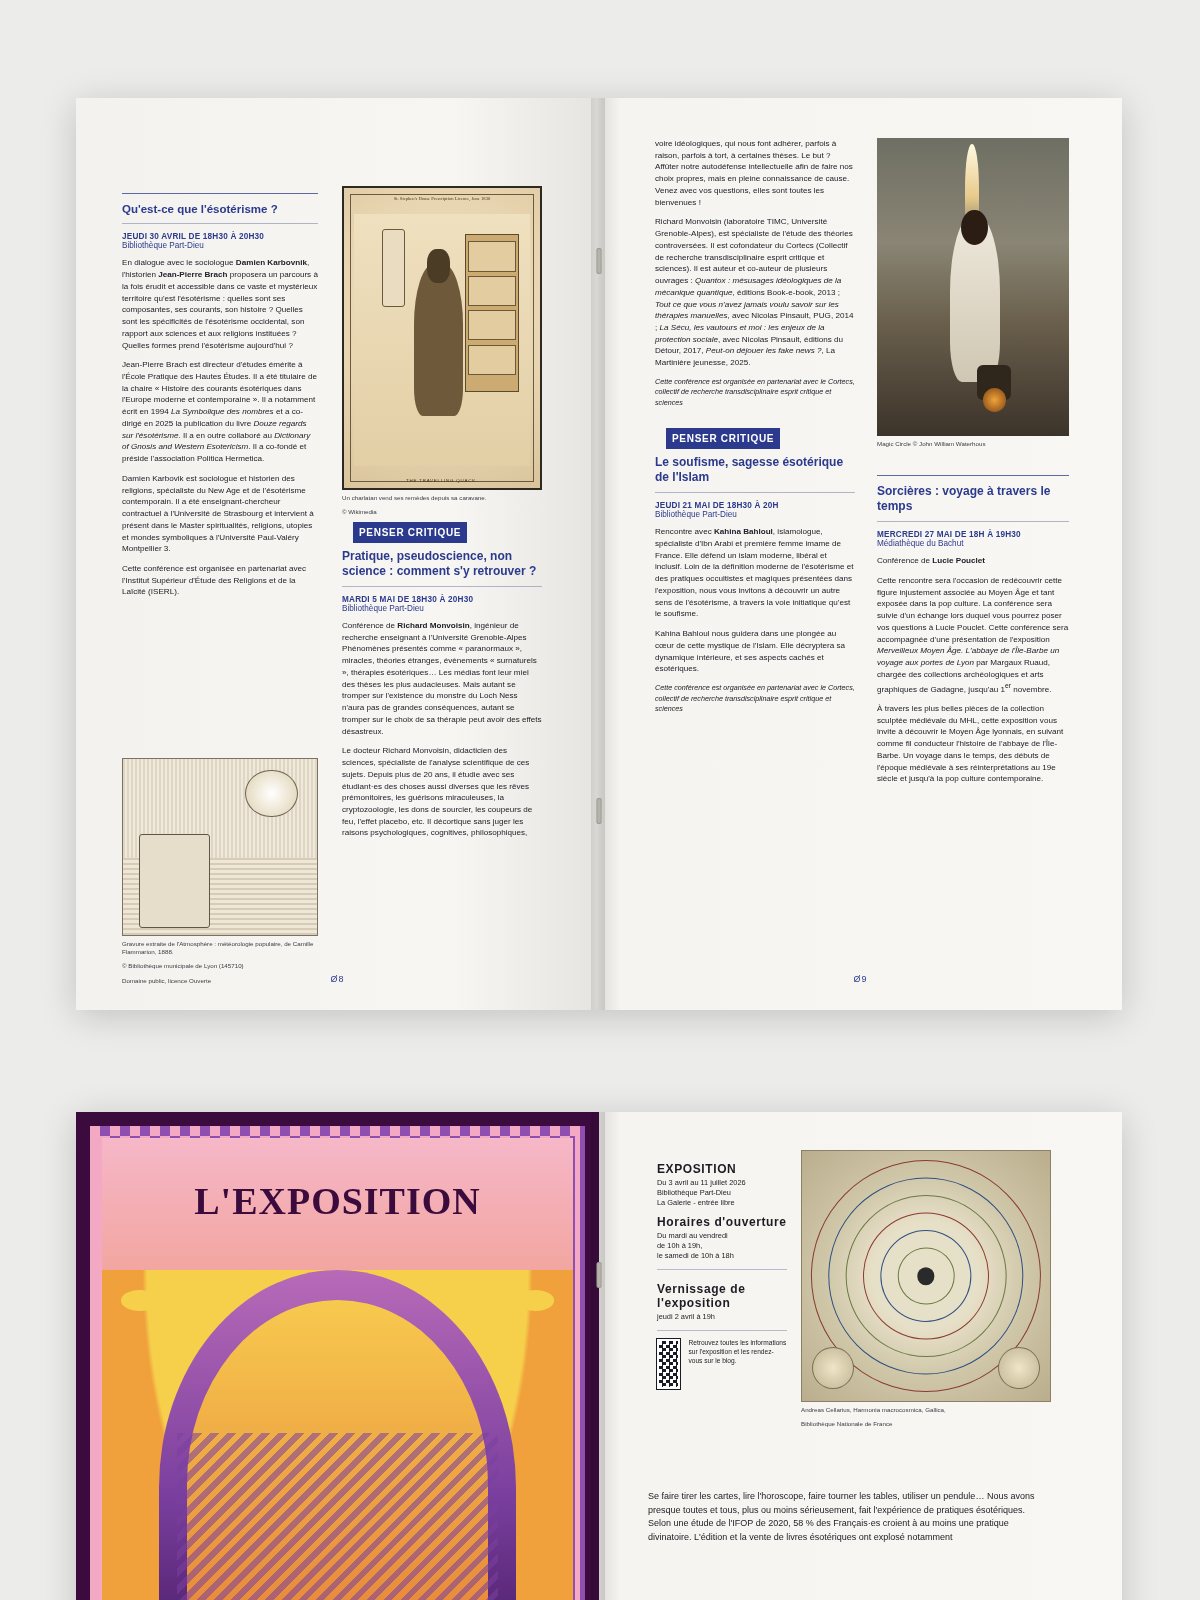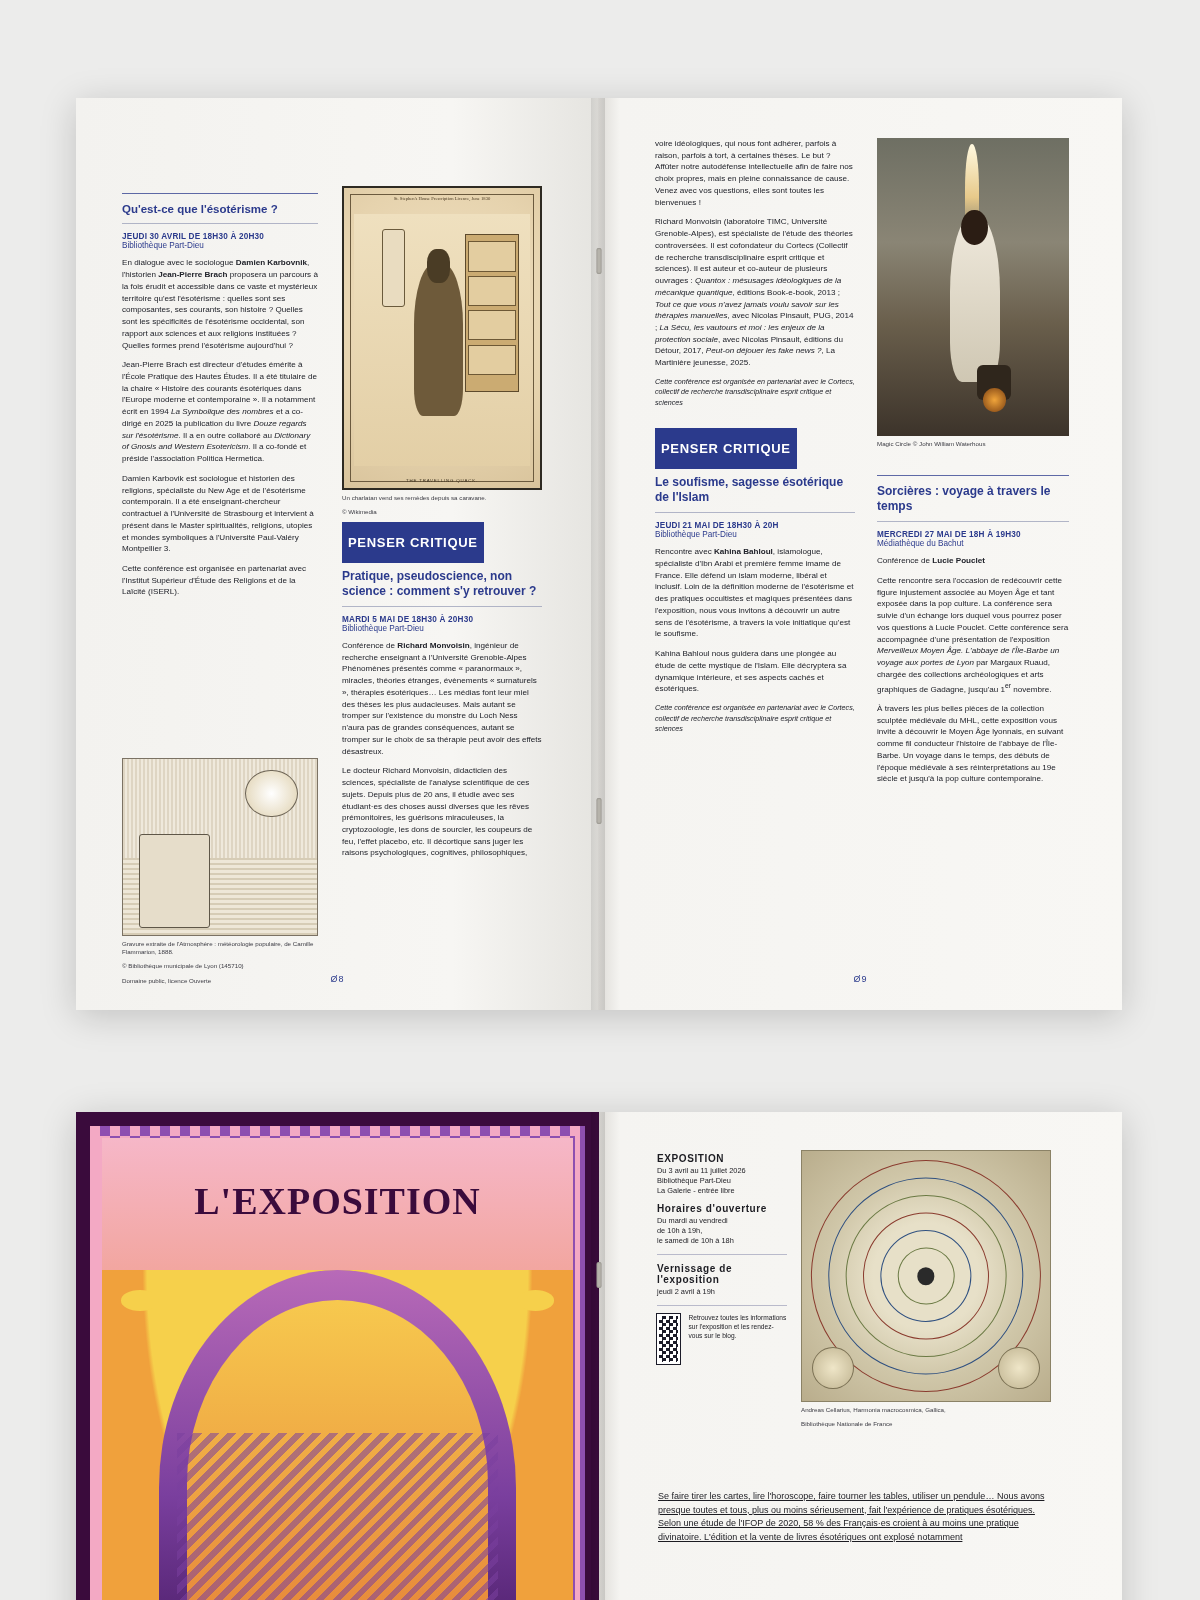--- a/index.html
+++ b/index.html
@@ -29,22 +29,22 @@
   }
   .rule{height:1px;background:#2b3a8c;opacity:.75;margin:7px 0 8px;}
   .rule.thin{background:#9a9fb8;}
   .title-blue{color:#2b3a8c;font-weight:bold;font-size:11.5px;line-height:1.25;margin:0 0 5px;}
   .date{color:#2b3a8c;font-size:8.2px;font-weight:bold;letter-spacing:.2px;margin:0;}
   .place{color:#2b3a8c;font-size:8.2px;margin:0 0 7px;}
   p.body{font-size:8.1px;line-height:1.45;margin:0 0 8px;color:#20222a;}
   p.body b{font-weight:bold;}
   p.body i{font-style:italic;}
   .ital{font-style:italic;}
-  .tag{display:inline-block;background:#2b3a8c;color:#fff;font-size:13px;font-weight:bold;
-       letter-spacing:.7px;padding:13px 6px;margin:2px 0 6px;}
+  .tag{display:inline-block;background:#2b3a8c;color:#fff;font-size:10px;font-weight:bold;
+       letter-spacing:.7px;padding:5px 6px;margin:2px 11px 6px;}
   .caption{font-size:6.2px;line-height:1.3;color:#3a3a42;margin-top:4px;}
   .folio{position:absolute;bottom:26px;font-size:9px;color:#2b3a8c;letter-spacing:1px;}
   .col{position:absolute;}
   .imgbox{background:#ddd;position:relative;overflow:hidden;}
 
   
   .quack{background:
       radial-gradient(circle at 50% 40%, #f2e2c4 0%, #e6d3ae 60%, #d9c49c 100%);
       border:2px solid #2e2a22;}
   .quack .frame{position:absolute;inset:6px;border:1px solid #6b5a3e;}
@@ -103,21 +103,21 @@
   .expo-arch:after{content:"";position:absolute;inset:8%;
      background:linear-gradient(180deg,#f7c94e,#e7893b);border-radius:50% 50% 0 0 / 58% 58% 0 0;}
   .expo-zig{position:absolute;left:16%;right:16%;bottom:8%;height:34%;
      background:repeating-linear-gradient(135deg,#7a3f9e 0 6px,transparent 6px 12px);opacity:.55;}
   .expo-word{position:absolute;left:0;right:0;top:12%;text-align:center;
      font-family:"Liberation Serif", serif;font-weight:bold;font-size:38px;letter-spacing:1px;
      color:#3a0b3c;z-index:5;}
   .expo-dot{position:absolute;width:8%;height:4%;border-radius:50%;background:#f6d04b;}
 
   
-  .info-head{font-size:10px;font-weight:bold;letter-spacing:.6px;margin:3px 0 2px;}
+  .info-head{font-size:12px;font-weight:bold;letter-spacing:.6px;margin:12px 0 2px;}
   .info-line{font-size:7.4px;line-height:1.35;margin:0;}
   .hr{height:1px;background:#b9bacb;margin:8px 0;}
   .qr{width:46px;height:46px;background:
       repeating-conic-gradient(#1b1b28 0% 25%, #ffffff 0% 50%) 0 0/7px 7px;
       border:2px solid #fff;outline:1px solid #1b1b28;}
   .qr-text{font-size:6.6px;line-height:1.35;margin:0;}
   .cellarius{position:relative;background:#cfc7ad;border:1px solid #8b8266;overflow:hidden;}
   .cellarius .sky{position:absolute;inset:0;background:
      radial-gradient(circle at 50% 50%, #e7e0c8 0 30%, #cfc6a8 58%, #b9ad8c 100%);}
   .cellarius .ring{position:absolute;border:1px solid #8a3b2e;border-radius:50%;
@@ -213,21 +213,21 @@
 
       <div style="height:10px"></div>
       <span class="tag">PENSER CRITIQUE</span>
       <p class="title-blue" style="font-size:12px;">Le soufisme, sagesse ésotérique de l'Islam</p>
       <div class="rule thin"></div>
       <p class="date">JEUDI 21 MAI DE 18H30 À 20H</p>
       <p class="place">Bibliothèque Part-Dieu</p>
       <p class="body">
         <span>Rencontre avec </span><b>Kahina Bahloul</b><span>, islamologue, spécialiste d'Ibn Arabi et première femme imame de France. Elle défend un islam moderne, libéral et inclusif. Loin de la définition moderne de l'ésotérisme et des pratiques occultistes et magiques présentées dans l'exposition, nous vous invitons à découvrir un autre sens de l'ésotérisme, à travers la voie initiatique qu'est le soufisme.</span>
       </p>
-      <p class="body">Kahina Bahloul nous guidera dans une plongée au étude de cette mystique de l'Islam. Elle décryptera sa dynamique intérieure, et ses aspects cachés et ésotériques.</p>
+      <p class="body">Kahina Bahloul nous guidera dans une plongée au cœur de cette mystique de l'Islam. Elle décryptera sa dynamique intérieure, et ses aspects cachés et ésotériques.</p>
       <p class="body ital" style="font-size:7.2px;">Cette conférence est organisée en partenariat avec le Cortecs, collectif de recherche transdisciplinaire esprit critique et sciences</p>
     </div>
 
     <div class="col" style="left:278px;top:40px;width:192px;">
       <div class="imgbox magic" style="height:298px;">
         <div class="flame"></div>
           <div class="figure"></div>
           <div class="hair"></div>
         <div class="pot"></div>
           <div class="fire"></div>
@@ -303,20 +303,20 @@
         <div class="ring b" style="width:36%;height:36%;"></div>
         <div class="ring g" style="width:22%;height:22%;"></div>
         <div class="core"></div>
         <div class="medal" style="left:4%;bottom:5%;"></div>
         <div class="medal" style="right:4%;bottom:5%;"></div>
       </div>
       <p class="caption">Andreas Cellarius, Harmonia macrocosmica, Gallica,</p>
       <p class="caption">Bibliothèque Nationale de France</p>
     </div>
 
-    <div class="col" style="left:59px;top:378px;width:394px;text-decoration:underline;">
+    <div class="col" style="left:49px;top:378px;width:394px;">
       <p class="intro-p">Se faire tirer les cartes, lire l'horoscope, faire tourner les tables, utiliser un pendule… Nous avons presque toutes et tous, plus ou moins sérieusement, fait l'expérience de pratiques ésotériques. Selon une étude de l'IFOP de 2020, 58 % des Français·es croient à au moins une pratique divinatoire. L'édition et la vente de livres ésotériques ont explosé notamment</p>
     </div>
   </div>
 
   <div class="gutter"></div>
   <div class="staple" style="top:150px;"></div>
 </div>
 
 </body></html>

